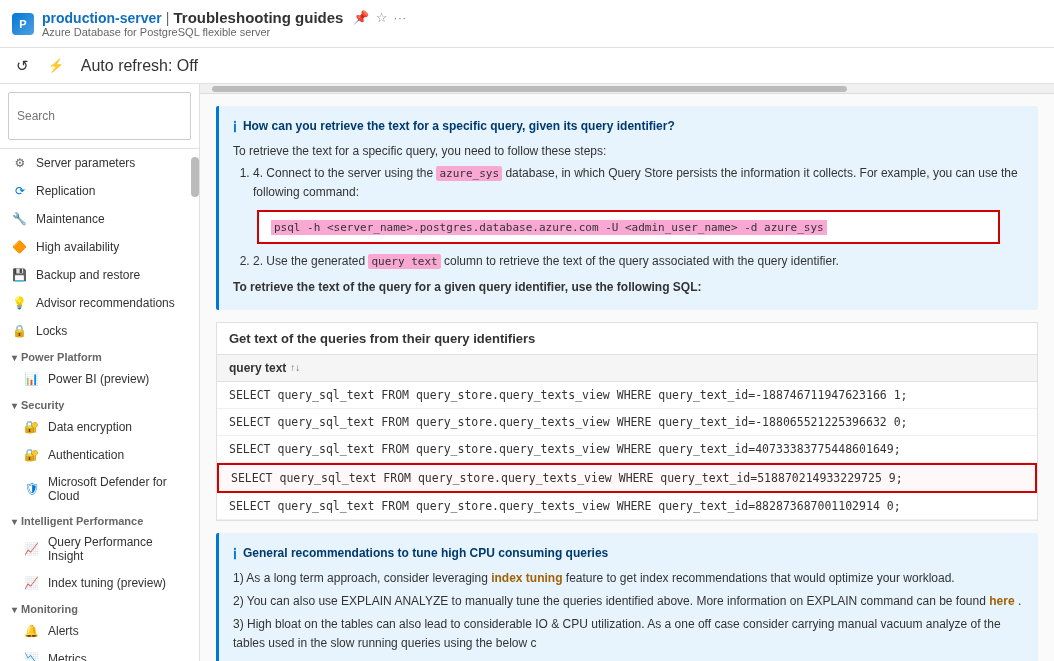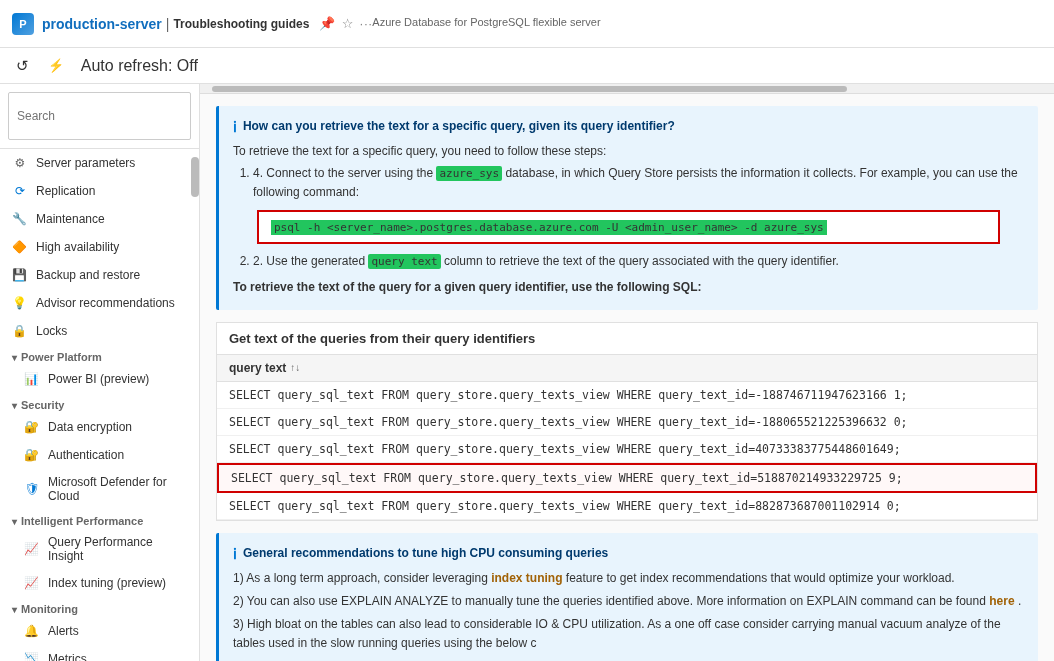--- a/index.html
+++ b/index.html
@@ -1,20 +1,20 @@
 <!DOCTYPE html>
 <html><head>
   <meta charset="utf-8">
   <style>
     * { box-sizing: border-box; margin: 0; padding: 0; }
     body { font-family: 'Segoe UI', sans-serif; font-size: 12px; color: #333; background: #f3f3f3; display: flex; flex-direction: column; height: 661px; overflow: hidden; }
 
     
     .topbar { background: #fff; border-bottom: 1px solid #e0e0e0; padding: 6px 12px; display: flex; align-items: center; gap: 8px; min-height: 48px; }
-    .topbar-meta { display: flex; flex-direction: row; }
+    .topbar-meta { display: flex; flex-direction: column; }
 
     
     .toolbar { background: #fff; border-bottom: 1px solid #e0e0e0; padding: 6px 12px; display: flex; align-items: center; gap: 12px; min-height: 36px; }
     .toolbar-btn { background: none; border: none; cursor: pointer; display: flex; align-items: center; gap: 4px; color: #333; font-size: 12px; padding: 2px 4px; }
 
     
     .layout { display: flex; flex: 1; overflow: hidden; }
 
     
     .sidebar { width: 200px; background: #fff; border-right: 1px solid #e0e0e0; overflow-y: auto; display: flex; flex-direction: column; }
@@ -27,21 +27,21 @@
 
     
     .main { flex: 1; display: flex; flex-direction: column; overflow: hidden; }
     .content { flex: 1; overflow-y: auto; padding: 0; background: #fafafa; }
 
     
     .info-box { background: #e8f4fd; border-left: 3px solid #0078d4; padding: 10px 14px; margin: 12px 16px 8px; border-radius: 2px; }
     .info-box .info-title { font-weight: 600; font-size: 12px; color: #003a6e; display: flex; align-items: center; gap: 6px; margin-bottom: 6px; }
     .info-box p { font-size: 12px; color: #333; margin-bottom: 4px; line-height: 1.5; }
     .info-box ol { margin-left: 20px; font-size: 12px; color: #333; line-height: 1.6; }
-    .info-box code { background: #22c55e; padding: 1px 3px; font-family: monospace; font-size: 11px; }
+    .info-box code { background: #f9a8d4; padding: 1px 3px; font-family: monospace; font-size: 11px; }
 
     
     .cmd-box { border: 2px solid #d00000; background: #fff; padding: 8px 12px; margin: 8px 24px; font-family: monospace; font-size: 12px; color: #333; }
 
     
     .table-section { margin: 12px 16px; background: #fff; border: 1px solid #e0e0e0; }
     .table-title { padding: 8px 12px; font-size: 13px; font-weight: 600; color: #333; border-bottom: 1px solid #e0e0e0; }
     .table-header { display: flex; background: #f5f5f5; border-bottom: 1px solid #e0e0e0; padding: 6px 12px; font-size: 12px; font-weight: 600; color: #333; align-items: center; }
     .table-header .sort-icon { margin-left: 4px; font-size: 10px; color: #666; }
     .table-row { padding: 6px 12px; border-bottom: 1px solid #f0f0f0; font-size: 11.5px; color: #333; font-family: monospace; }
@@ -77,21 +77,21 @@
 <body>
 
 <div class="topbar">
   <div style="width:22px;height:22px;background:linear-gradient(135deg,#0078d4,#50a0e0);border-radius:4px;display:flex;align-items:center;justify-content:center;">
     <span style="color:#fff;font-size:11px;font-weight:bold">P</span>
   </div>
   <div class="topbar-meta">
     <div style="display:flex;align-items:center;gap:4px">
       <span style="font-size:14px;color:#106ebe;font-weight:600;">production-server</span>
       <span style="font-size:14px;color:#666;">|</span>
-      <span style="font-size:12px;color:#333;font-weight:600;text-align:center;">Troubleshooting guides</span>
+      <span style="font-size:15px;color:#333;font-weight:600;text-align:center;">Troubleshooting guides</span>
       <span style="display:flex;gap:6px;color:#888;font-size:13px;margin-left:6px;">
         <span style="cursor:pointer;">📌</span>
         <span style="cursor:pointer;">☆</span>
         <span style="cursor:pointer;">···</span>
       </span>
     </div>
     <div style="font-size:11px;color:#666;">Azure Database for PostgreSQL flexible server</div>
   </div>
 </div>
 

